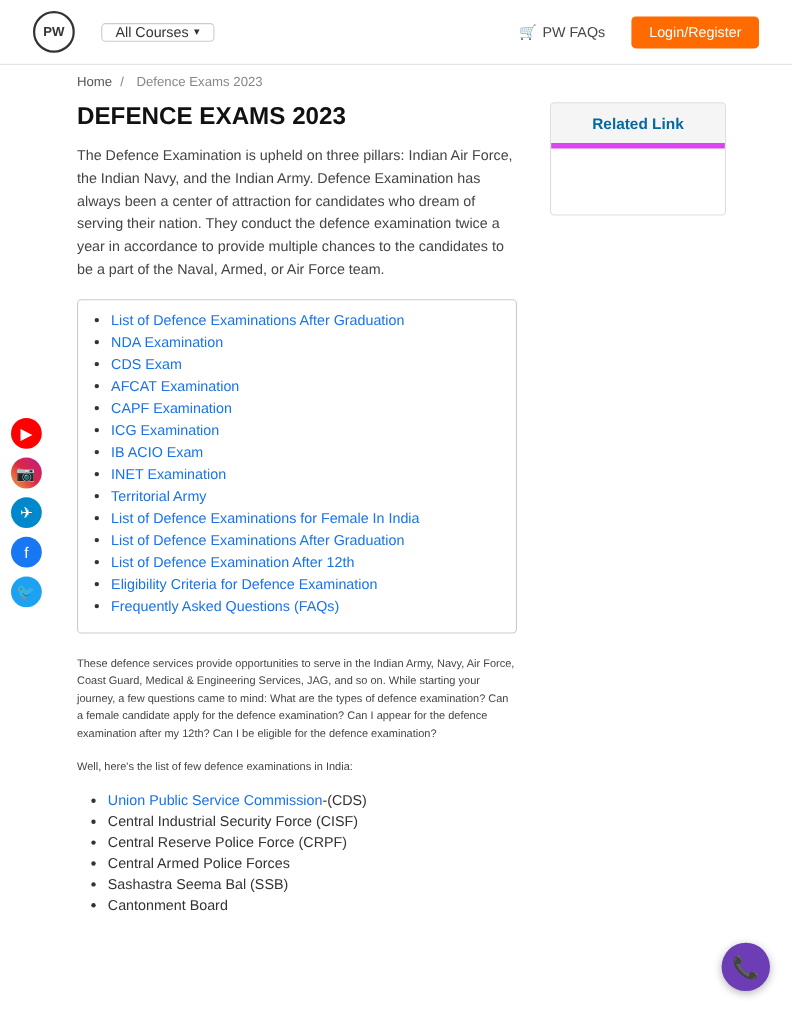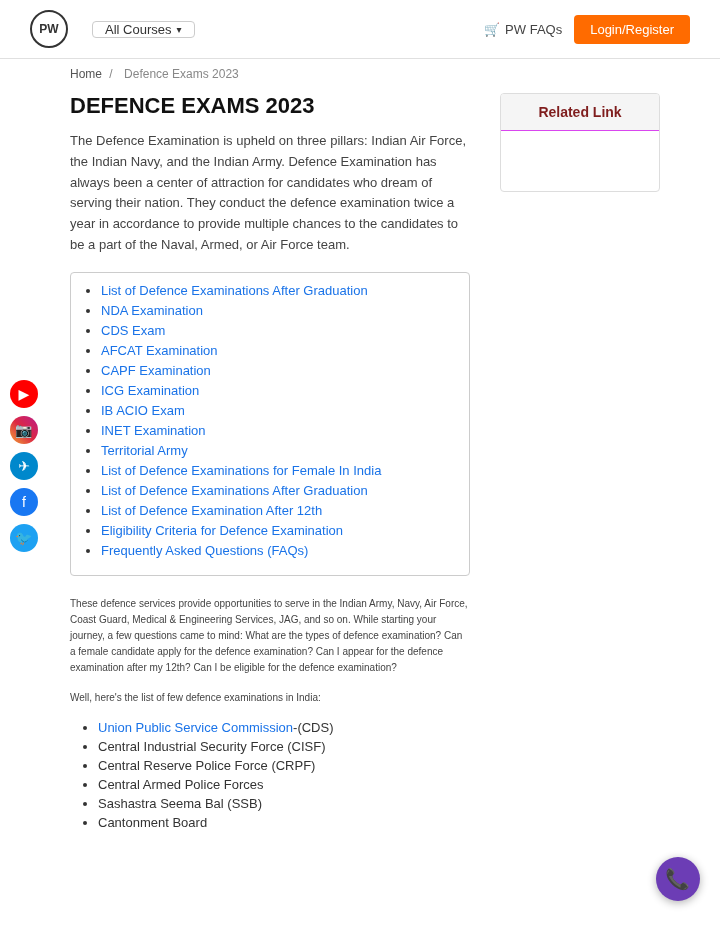--- a/index.html
+++ b/index.html
@@ -35,21 +35,21 @@
     .all-courses-btn .chevron { font-size: 10px; }
     .header-right { display: flex; align-items: center; gap: 12px; }
     .pw-store-btn {
       display: flex; align-items: center; gap: 5px;
       font-size: 13px; color: #444; cursor: pointer;
       background: none; border: none;
     }
     .login-btn {
       background: #ff6b00; color: #fff;
       border: none; border-radius: 4px;
-      padding: 7px 16px; font-size: 13px; cursor: pointer;
+      padding: 7px 16px; font-size: 13px; cursor: pointer; margin-left: 12px;
     }
 
     
     .breadcrumb {
       padding: 8px 70px;
       font-size: 12px; color: #666;
     }
     .breadcrumb a { color: #555; text-decoration: none; }
     .breadcrumb span { color: #888; margin: 0 4px; }
 
@@ -115,23 +115,23 @@
       border: 1px solid #ddd;
       border-radius: 4px;
       overflow: hidden;
       margin-top: 4px;
     }
     .related-link-header {
       background: #f5f5f5;
       padding: 10px 14px;
       font-size: 14px;
       font-weight: bold;
-      color: #7f1d1d;
+      color: #0369a1;
       text-align: center;
-      border-bottom: 1px solid #d946ef;
+      border-bottom: 5px solid #d946ef;
     }
     .related-link-body {
       padding: 10px;
       min-height: 60px;
     }
 
     
     .social-sidebar {
       position: fixed;
       left: 10px;

